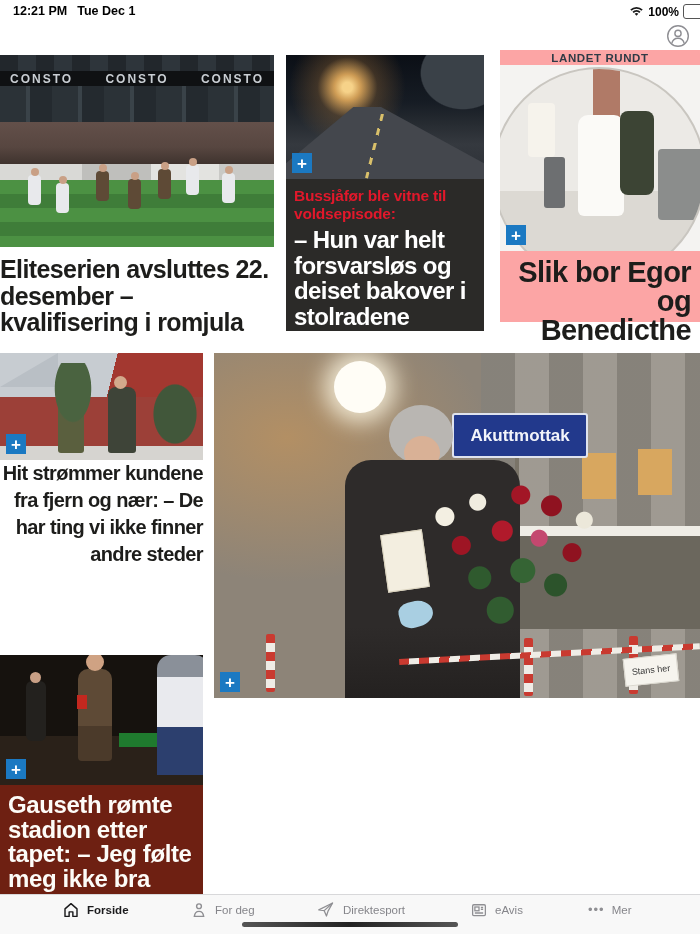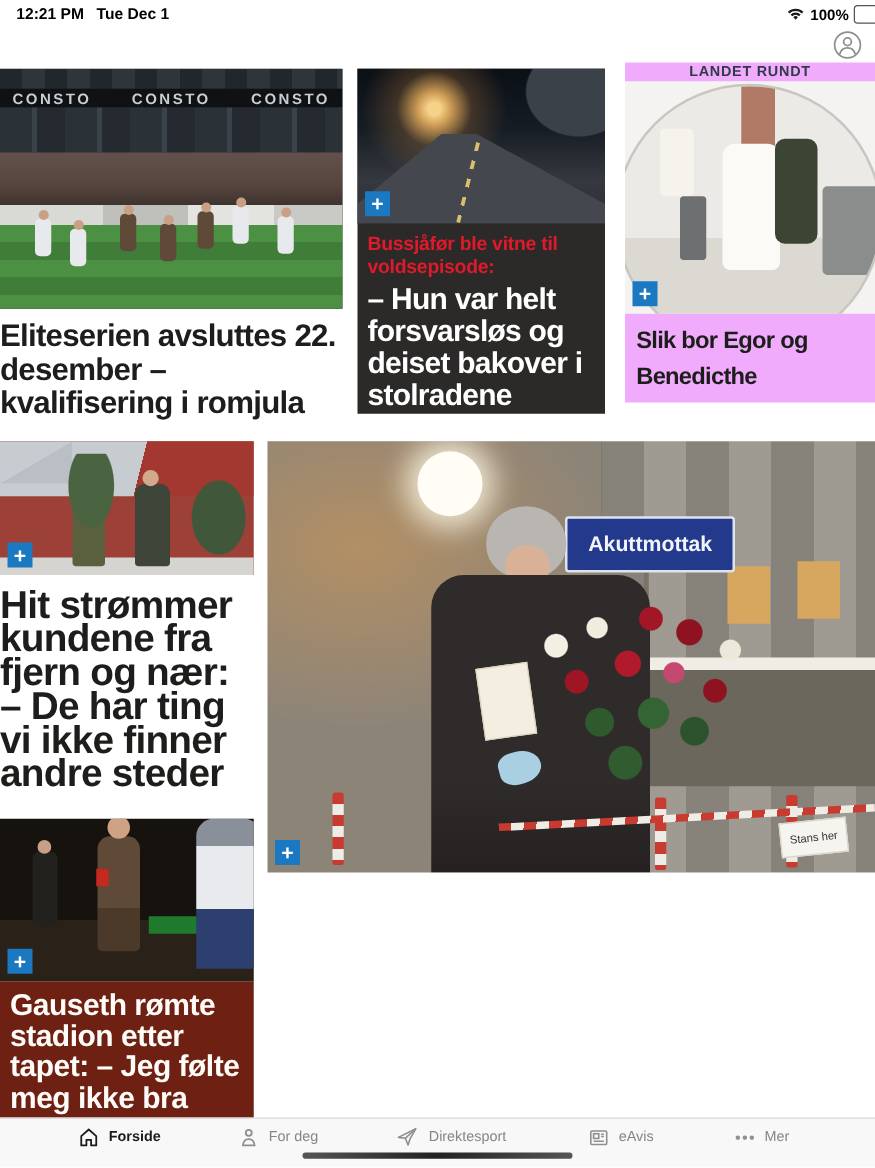--- a/index.html
+++ b/index.html
@@ -42,44 +42,44 @@
       radial-gradient(circle at 31% 26%, #f6d289 0 5px, rgba(240,180,95,.85) 13px, rgba(150,105,55,.35) 30px, rgba(0,0,0,0) 58px),
       linear-gradient(180deg,#0b0f16 0%,#161c24 38%,#262b31 55%,#35393f 72%,#2c3036 100%);}
   .road{left:0;top:52px;width:198px;height:72px;background:#44474d;
         clip-path:polygon(34% 0,48% 0,100% 78%,100% 100%,0 100%,0 78%);}
   .road-line{left:44%;top:58px;width:3px;height:66px;background:repeating-linear-gradient(180deg,#d9c06a 0 7px,transparent 7px 15px);transform:rotate(14deg);}
   .trees-r{right:0;top:0;width:70px;height:60px;background:radial-gradient(ellipse at 70% 30%,#3a4148 0 60%,transparent 62%);}
   .dark-text{padding:8px 8px 0 8px;}
   .kicker{color:#e2182b;font-weight:700;font-size:15.5px;line-height:17.5px;letter-spacing:-0.2px;}
   .headline-white{color:#fff;font-weight:800;font-size:24px;line-height:25.5px;letter-spacing:-0.6px;margin-top:5px;}
   
-  #card-egor{left:500px;top:50px;width:200px;height:272px;background:#f0abfc;}
+  #card-egor{left:500px;top:50px;width:200px;height:272px;background:#fca5a5;}
   .section-label{height:15px;display:flex;align-items:center;justify-content:center;
                  font-size:11.5px;font-weight:700;letter-spacing:0.6px;color:#2f3b46;}
   #photo-egor{width:200px;height:186px;background:#f4f3f1;}
   .mirror{left:-8px;top:2px;width:214px;height:214px;border-radius:50%;background:linear-gradient(180deg,#eceae6 0 58%,#dcd9d3 58% 100%);border:2px solid #c9c6c0;box-sizing:border-box;overflow:hidden;position:absolute;}
   .brick-col{position:absolute;left:47%;top:0;width:13%;height:58%;background:#b07a67;}
   .jacket{position:absolute;left:16%;top:16%;width:13%;height:26%;background:#f6f3ec;border-radius:4px;}
   .stove{position:absolute;left:24%;top:42%;width:10%;height:24%;background:#6d6f71;border-radius:3px;}
   .woman-fig{position:absolute;left:40%;top:22%;width:22%;height:48%;background:#fbfaf7;border-radius:10px 10px 6px 6px;}
   .man-fig{position:absolute;left:60%;top:20%;width:16%;height:40%;background:#3c4434;border-radius:8px;}
   .bench{position:absolute;right:0;top:38%;width:22%;height:34%;background:#8b8d8c;border-radius:4px;}
-  #headline-egor{padding:7px 9px;font-size:19px;line-height:29px;}
+  #headline-egor{padding:7px 9px;font-size:29px;line-height:29px;text-align:right;}
   
   #card-trees{left:0;top:353px;width:203px;}
   #photo-trees{width:203px;height:107px;background:#9c4038;}
   .roof{left:0;top:0;width:100%;height:44px;background:linear-gradient(104deg,#c7ccd1 0 55%,#a33830 55%);}
   .roof2{left:0;top:0;width:58px;height:34px;background:#b9bfc5;clip-path:polygon(0 100%,100% 0,100% 100%);}
   .tree-big{left:52px;top:10px;width:42px;height:64px;background:radial-gradient(ellipse at 50% 40%,#4a6340 0 60%,transparent 63%);}
   .tree-right{right:4px;top:28px;width:48px;height:66px;background:radial-gradient(ellipse at 50% 50%,#41573a 0 62%,transparent 65%);}
   .person1{left:58px;top:38px;width:26px;height:62px;background:#5a5f3e;border-radius:8px 8px 3px 3px;}
   .person1::before,.person2::before{content:'';position:absolute;top:-11px;left:6px;width:13px;height:13px;border-radius:50%;background:#d3a98c;}
   .person2{left:108px;top:34px;width:28px;height:66px;background:#3e4438;border-radius:8px 8px 3px 3px;}
   .snow-ground{left:0;bottom:0;width:100%;height:14px;background:#d6d4d0;}
-  #headline-trees{margin-top:10px;font-size:31px;line-height:27px;}
+  #headline-trees{font-size:20px;line-height:27px;text-align:right;}
   
   #card-anne{left:214px;top:353px;width:486px;}
   #photo-anne{width:486px;height:345px;
      background:linear-gradient(90deg,#8d8478 0 55%,#99948b 55% 100%);}
   .warmglow{left:0;top:0;width:60%;height:70%;background:radial-gradient(ellipse at 25% 35%,rgba(235,160,70,.4),transparent 65%);}
   .canopy{left:-20px;top:-30px;width:300px;height:150px;background:linear-gradient(195deg,#d8severe 0,#d4652f 0,#b04e1e 85%);border-radius:0 0 70% 30%/0 0 90% 60%;transform:rotate(-4deg);}
   .lamp{left:120px;top:8px;width:52px;height:52px;border-radius:50%;background:#fffdf6;box-shadow:0 0 22px 10px rgba(255,250,230,.8);}
   .pillars{right:0;top:0;width:45%;height:100%;background:repeating-linear-gradient(90deg,rgba(0,0,0,.12) 0 34px,rgba(255,255,255,.06) 34px 68px);}
   .window-warm{background:#d8a75f;width:34px;height:46px;}
   .sign-blue{left:49%;top:17.5%;width:28%;height:13%;background:#22398c;border-radius:3px;display:flex;align-items:center;justify-content:center;

